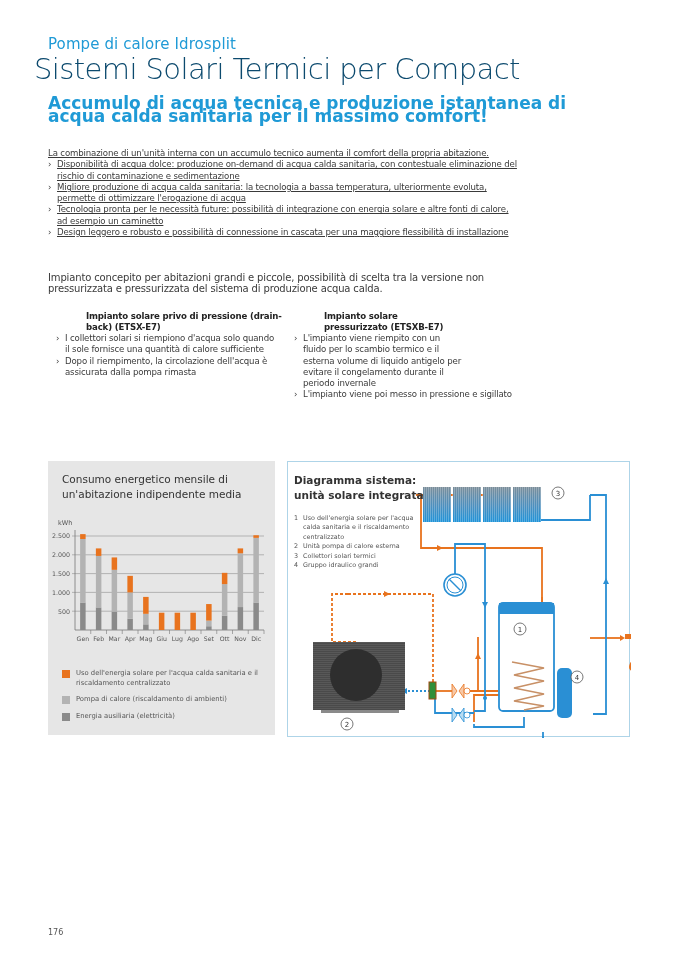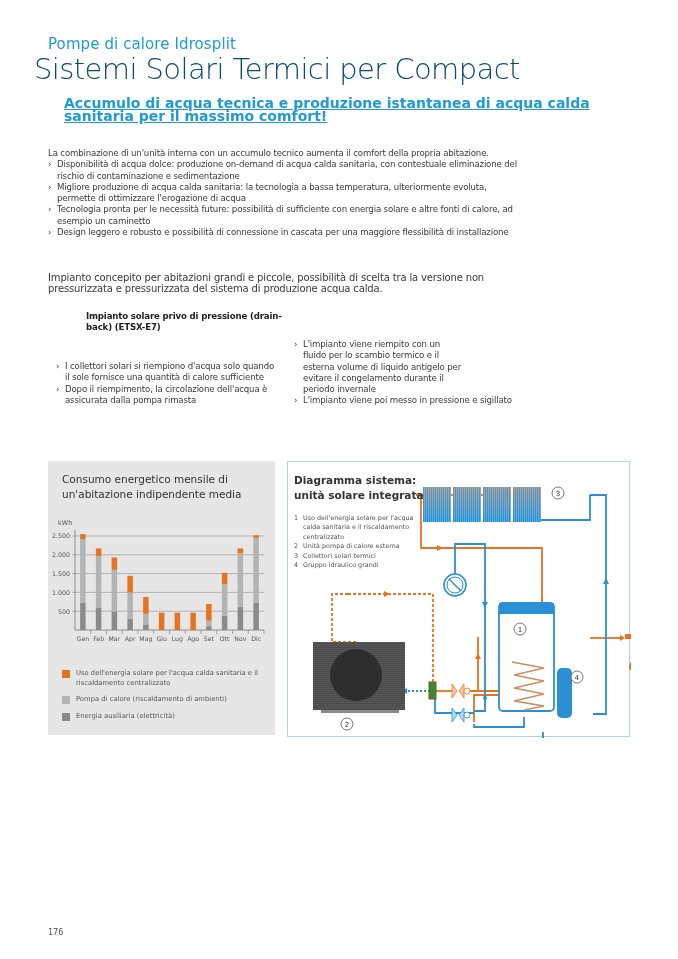--- a/index.html
+++ b/index.html
@@ -1,29 +1,29 @@
 <!DOCTYPE html>
 <html><head>
 <meta charset="utf-8">
 <style>
   * { box-sizing: border-box; margin: 0; padding: 0; }
   html, body { width: 678px; height: 959px; background: #ffffff; overflow: hidden; }
   body { position: relative; font-family: "DejaVu Sans", sans-serif; color: #3a3a3a; }
   .abs { position: absolute; }
   .kicker { left: 48px; top: 35px; font-size: 15px; color: #1f9ad6; letter-spacing: 0.1px; }
   .title { left: 34px; top: 52px; font-size: 29px; font-weight: 300; color: #0c4a6e; letter-spacing: -0.6px; font-family: "DejaVu Sans", sans-serif; }
-  .subtitle { left: 64px; top: 97px; width: 580px; font-size: 14px; line-height: 13px; color: #1f9ad6; font-weight: bold; text-decoration: underline; }
-  .intro { left: 48px; top: 148px; width: 470px; font-size: 8.6px; line-height: 11.3px; color: #3a3a3a; letter-spacing: -0.15px; }
+  .subtitle { left: 48px; top: 97px; width: 580px; font-size: 17px; line-height: 13px; color: #1f9ad6; font-weight: bold; }
+  .intro { left: 48px; top: 148px; width: 470px; font-size: 8.6px; line-height: 11.3px; color: #3a3a3a; letter-spacing: -0.15px; text-decoration: underline; }
   .intro ul { list-style: none; }
   .intro li { position: relative; padding-left: 9px; }
   .intro li::before { content: "›"; position: absolute; left: 0; top: 0; }
   .para2 { left: 48px; top: 272px; width: 470px; font-size: 10px; line-height: 11.3px; letter-spacing: -0.15px; }
   .col { top: 311px; width: 230px; font-size: 8.6px; line-height: 11.3px; letter-spacing: -0.15px; }
   .col h3 { font-size: 8.6px; font-weight: bold; color: #222; line-height: 11px; margin-left: 38px; }
-  .col ul { list-style: none; margin-left: 8px; margin-top: 28px; }
+  .col ul { list-style: none; margin-left: 8px; }
   .col li { position: relative; padding-left: 9px; }
   .col li::before { content: "›"; position: absolute; left: 0; }
   .col1 { left: 48px; }
   .col2 { left: 286px; }
 
   .chart-panel { left: 48px; top: 461px; width: 227px; height: 274px; background: #e6e6e6; }
   .chart-title { left: 14px; top: 11px; width: 200px; font-size: 10.5px; font-weight: normal; color: #333; line-height: 15px; }
   .chart-svg { left: 0; top: 0; }
   .legend { left: 14px; top: 208px; width: 205px; font-size: 6.8px; color: #555; }
   .legend-item { position: relative; padding-left: 14px; margin-bottom: 7px; line-height: 9.5px; }
@@ -42,34 +42,35 @@
 
 <div class="abs kicker">Pompe di calore Idrosplit</div>
 <div class="abs title">Sistemi Solari Termici per Compact</div>
 <div class="abs subtitle">Accumulo di acqua tecnica e produzione istantanea di acqua calda sanitaria per il massimo comfort!</div>
 
 <div class="abs intro">
   <p>La combinazione di un'unità interna con un accumulo tecnico aumenta il comfort della propria abitazione.</p>
   <ul>
     <li>Disponibilità di acqua dolce: produzione on-demand di acqua calda sanitaria, con contestuale eliminazione del rischio di contaminazione e sedimentazione</li>
     <li>Migliore produzione di acqua calda sanitaria: la tecnologia a bassa temperatura, ulteriormente evoluta, permette di ottimizzare l'erogazione di acqua</li>
-    <li>Tecnologia pronta per le necessità future: possibilità di sufficiente con energia solare e altre fonti di calore, ad esempio un caminetto</li>
+    <li>Tecnologia pronta per le necessità future: possibilità di integrazione con energia solare e altre fonti di calore, ad esempio un caminetto</li>
     <li>Design leggero e robusto e possibilità di connessione in cascata per una maggiore flessibilità di installazione</li>
   </ul>
 </div>
 <p class="abs para2">Impianto concepito per abitazioni grandi e piccole, possibilità di scelta tra la versione non pressurizzata e pressurizzata del sistema di produzione acqua calda.</p>
 
 <div class="abs col col1">
   <h3 style="width:215px">Impianto solare privo di pressione (drain-back) (ETSX-E7)</h3>
   <ul>
     <li>I collettori solari si riempiono d'acqua solo quando il sole fornisce una quantità di calore sufficiente</li>
     <li>Dopo il riempimento, la circolazione dell'acqua è assicurata dalla pompa rimasta</li>
   </ul>
 </div>
 <div class="abs col col2">
+  <h3 style="width:140px">Impianto solare pressurizzato (ETSXB-E7)</h3>
   <ul style="width:220px">
     <li style="width:170px">L'impianto viene riempito con un fluido per lo scambio termico e il esterna volume di liquido antigelo per evitare il congelamento durante il periodo invernale</li>
     <li>L'impianto viene poi messo in pressione e sigillato</li>
   </ul>
 </div>
 
 <div class="abs chart-panel">
   <svg class="abs chart-svg" id="chart-svg" width="227" height="274">
       <text x="10" y="64" font-size="6.5" fill="#555" font-family="DejaVu Sans, sans-serif">kWh</text>
       <line x1="24" x2="216" y1="150.2" y2="150.2" stroke="#9c9c9c" stroke-width="0.7"></line>

